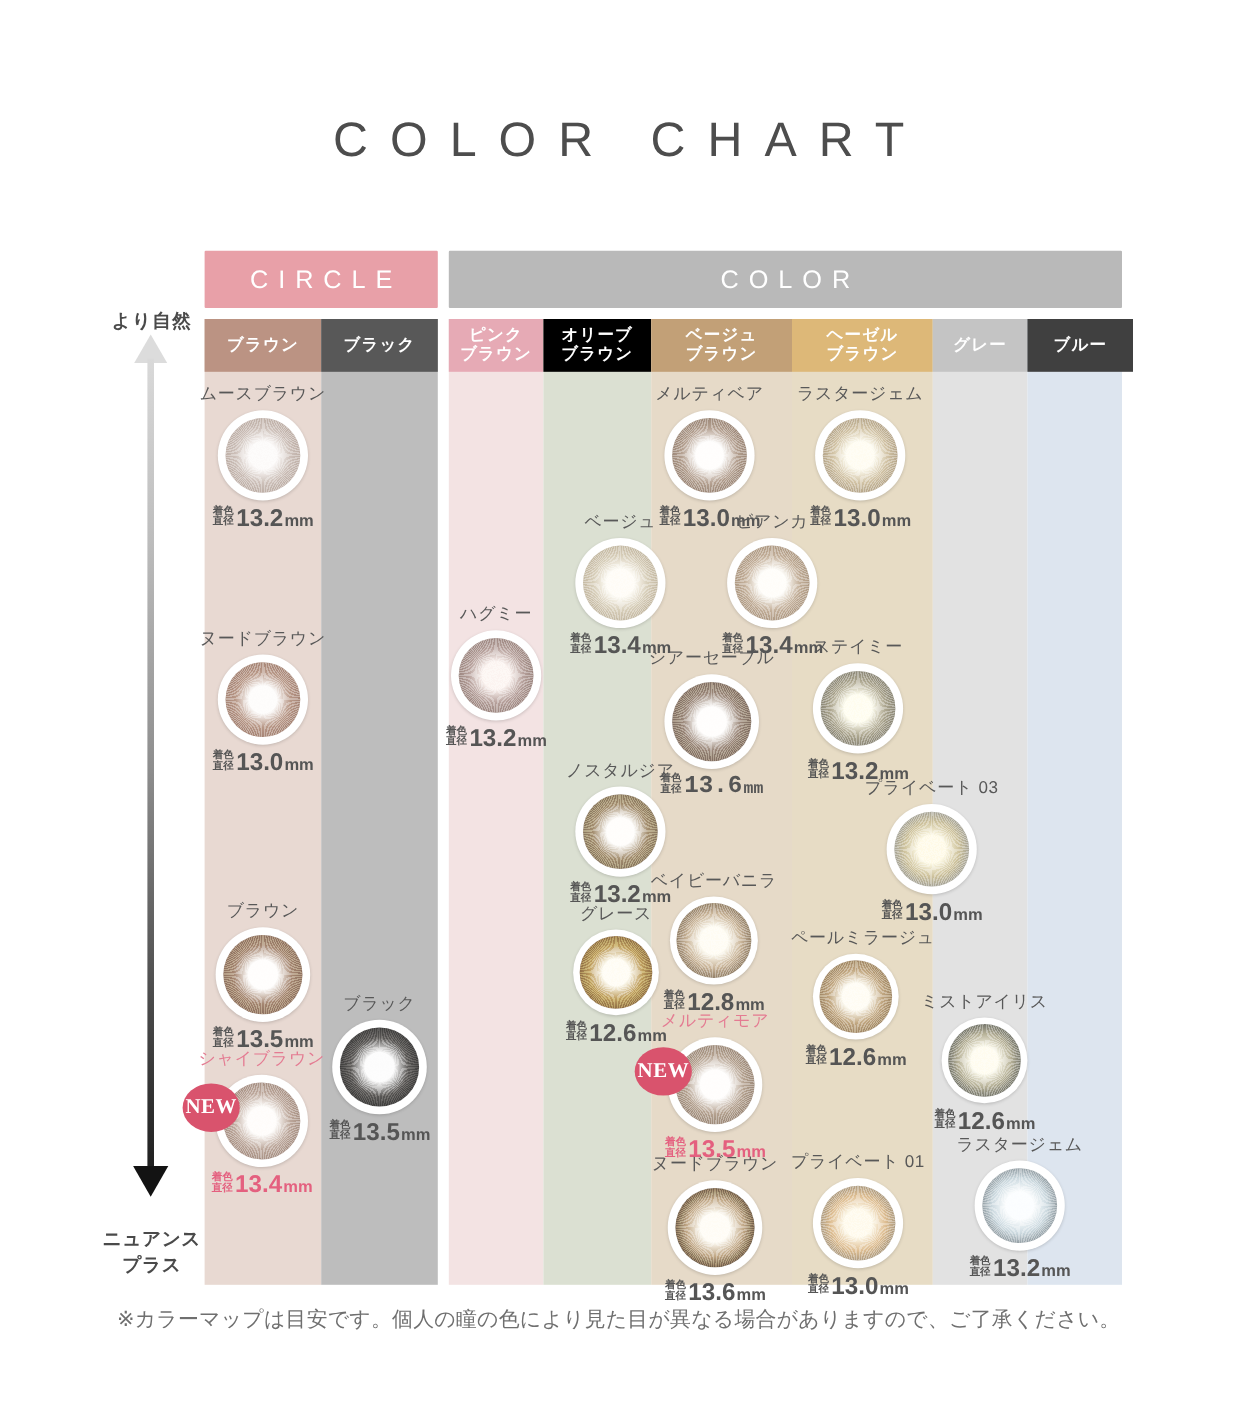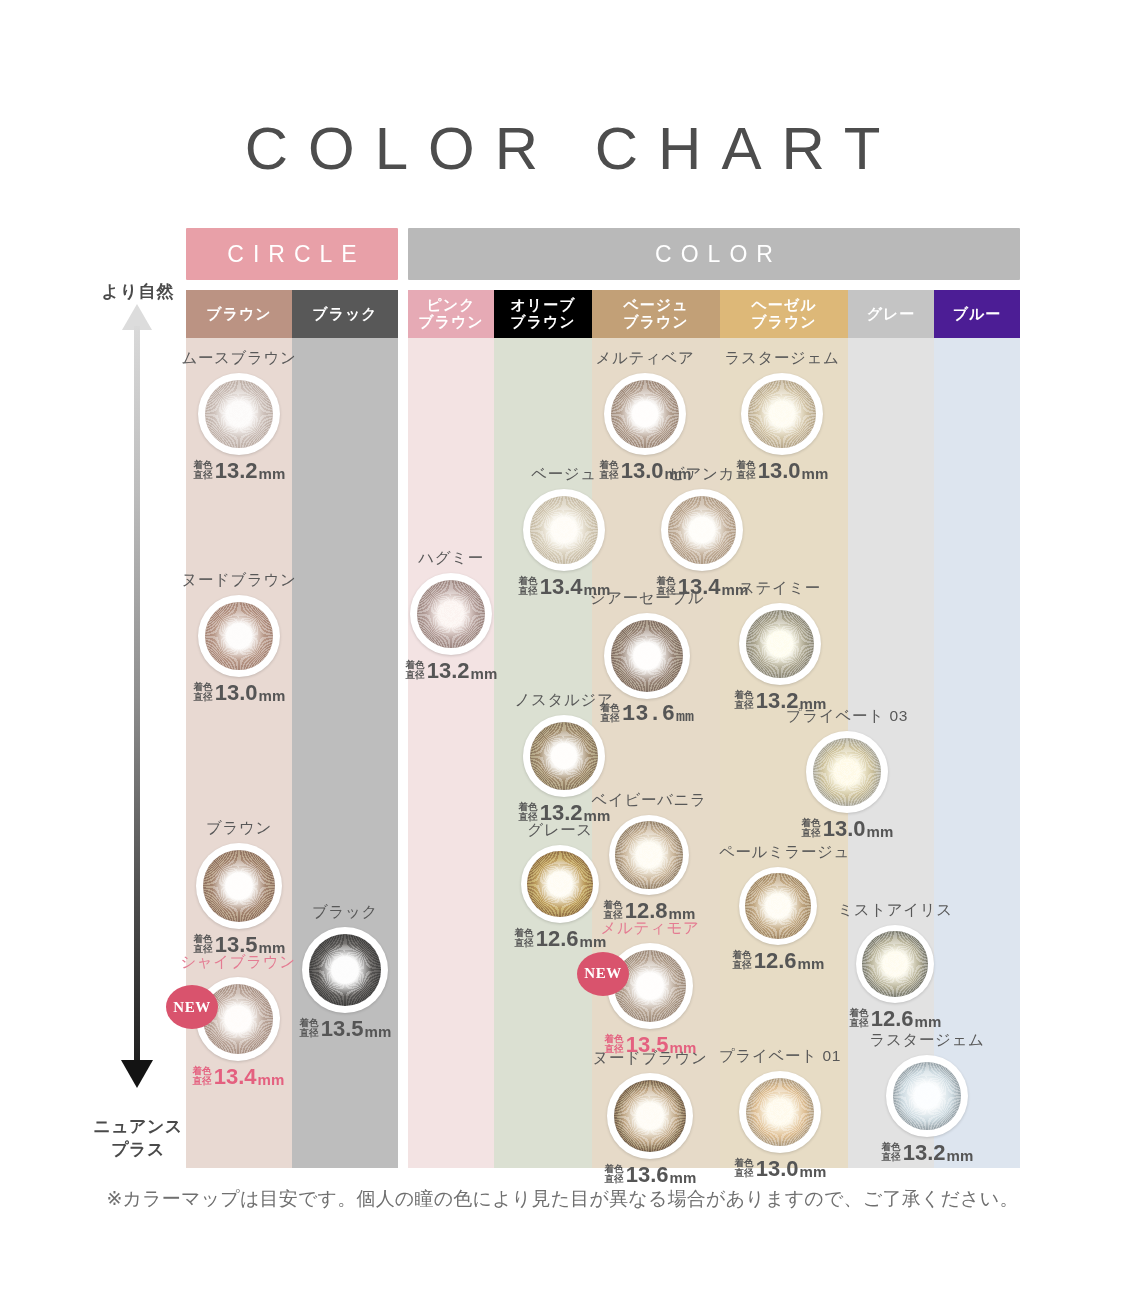--- a/index.html
+++ b/index.html
@@ -10,21 +10,21 @@
     color:#4a4a4a;
     overflow:hidden;
     position:relative;
   }
   #root{position:relative;width:1125px;height:1290px;}
 
   
   .title{
     position:absolute;left:0;right:0;top:74px;
     text-align:center;
-    font-size:60px;
+    font-size:44px;
     letter-spacing:20px;
     color:#4d4d4d;
     font-weight:400;
     text-indent:20px;
   }
 
   
   .chart{
     position:absolute;
     left:186px;top:228px;
@@ -117,21 +117,21 @@
   }
   .dia .unit{font-size:15px;font-weight:700;margin-left:1px;margin-bottom:1px;}
   .dia.new{color:#e4607f;}
 
   .newbadge{
     position:absolute;
     width:52px;height:44px;border-radius:50%;
     background:#d9536d;color:#fff;
     display:flex;align-items:center;justify-content:center;
     font-family:"Liberation Serif","DejaVu Serif",serif;
-    font-size:15px;font-weight:700;letter-spacing:.5px;
+    font-size:19px;font-weight:700;letter-spacing:.5px;
     z-index:3;
   }
 
   
   .footer{
     position:absolute;left:0;right:0;top:1186px;
     text-align:center;font-size:19px;color:#6f6f6f;letter-spacing:.2px;
   }
 </style>
 </head>
@@ -193,21 +193,21 @@
         <div>
           <div>ヘーゼル</div>
           <div>ブラウン</div>
         </div>
       </div>
       <div class="colbody" style="left: 662px; width: 86px; background: rgb(226, 226, 226);"></div>
       <div class="colhead" style="left: 662px; width: 86px; background: rgb(196, 196, 196);">
         <div>グレー</div>
       </div>
       <div class="colbody" style="left: 748px; width: 86px; background: rgb(221, 229, 239);"></div>
-      <div class="colhead" style="left: 748px; width: 86px; background: #4c1d95;">
+      <div class="colhead" style="left: 748px; width: 96px; background: #404040;">
         <div>ブルー</div>
       </div>
     </div>
 
   <div class="footer">※カラーマップは目安です。個人の瞳の色により見た目が異なる場合がありますので、ご了承ください。</div>
 <div class="lens-item" style="left: 198px; top: 348px; width: 122px; margin-left: -20px;">
       <div class="lens-name">ムースブラウン</div>
       <div class="lens-wrap">
         <div class="lens" style="width: 82px; height: 82px;">
           <div class="iris" style="background: radial-gradient(circle, rgb(253, 251, 250) 0%, rgb(253, 251, 250) 26%, rgb(207, 195, 188) 52%, rgb(181, 164, 156) 86%, rgb(181, 164, 156) 100%);"></div>

